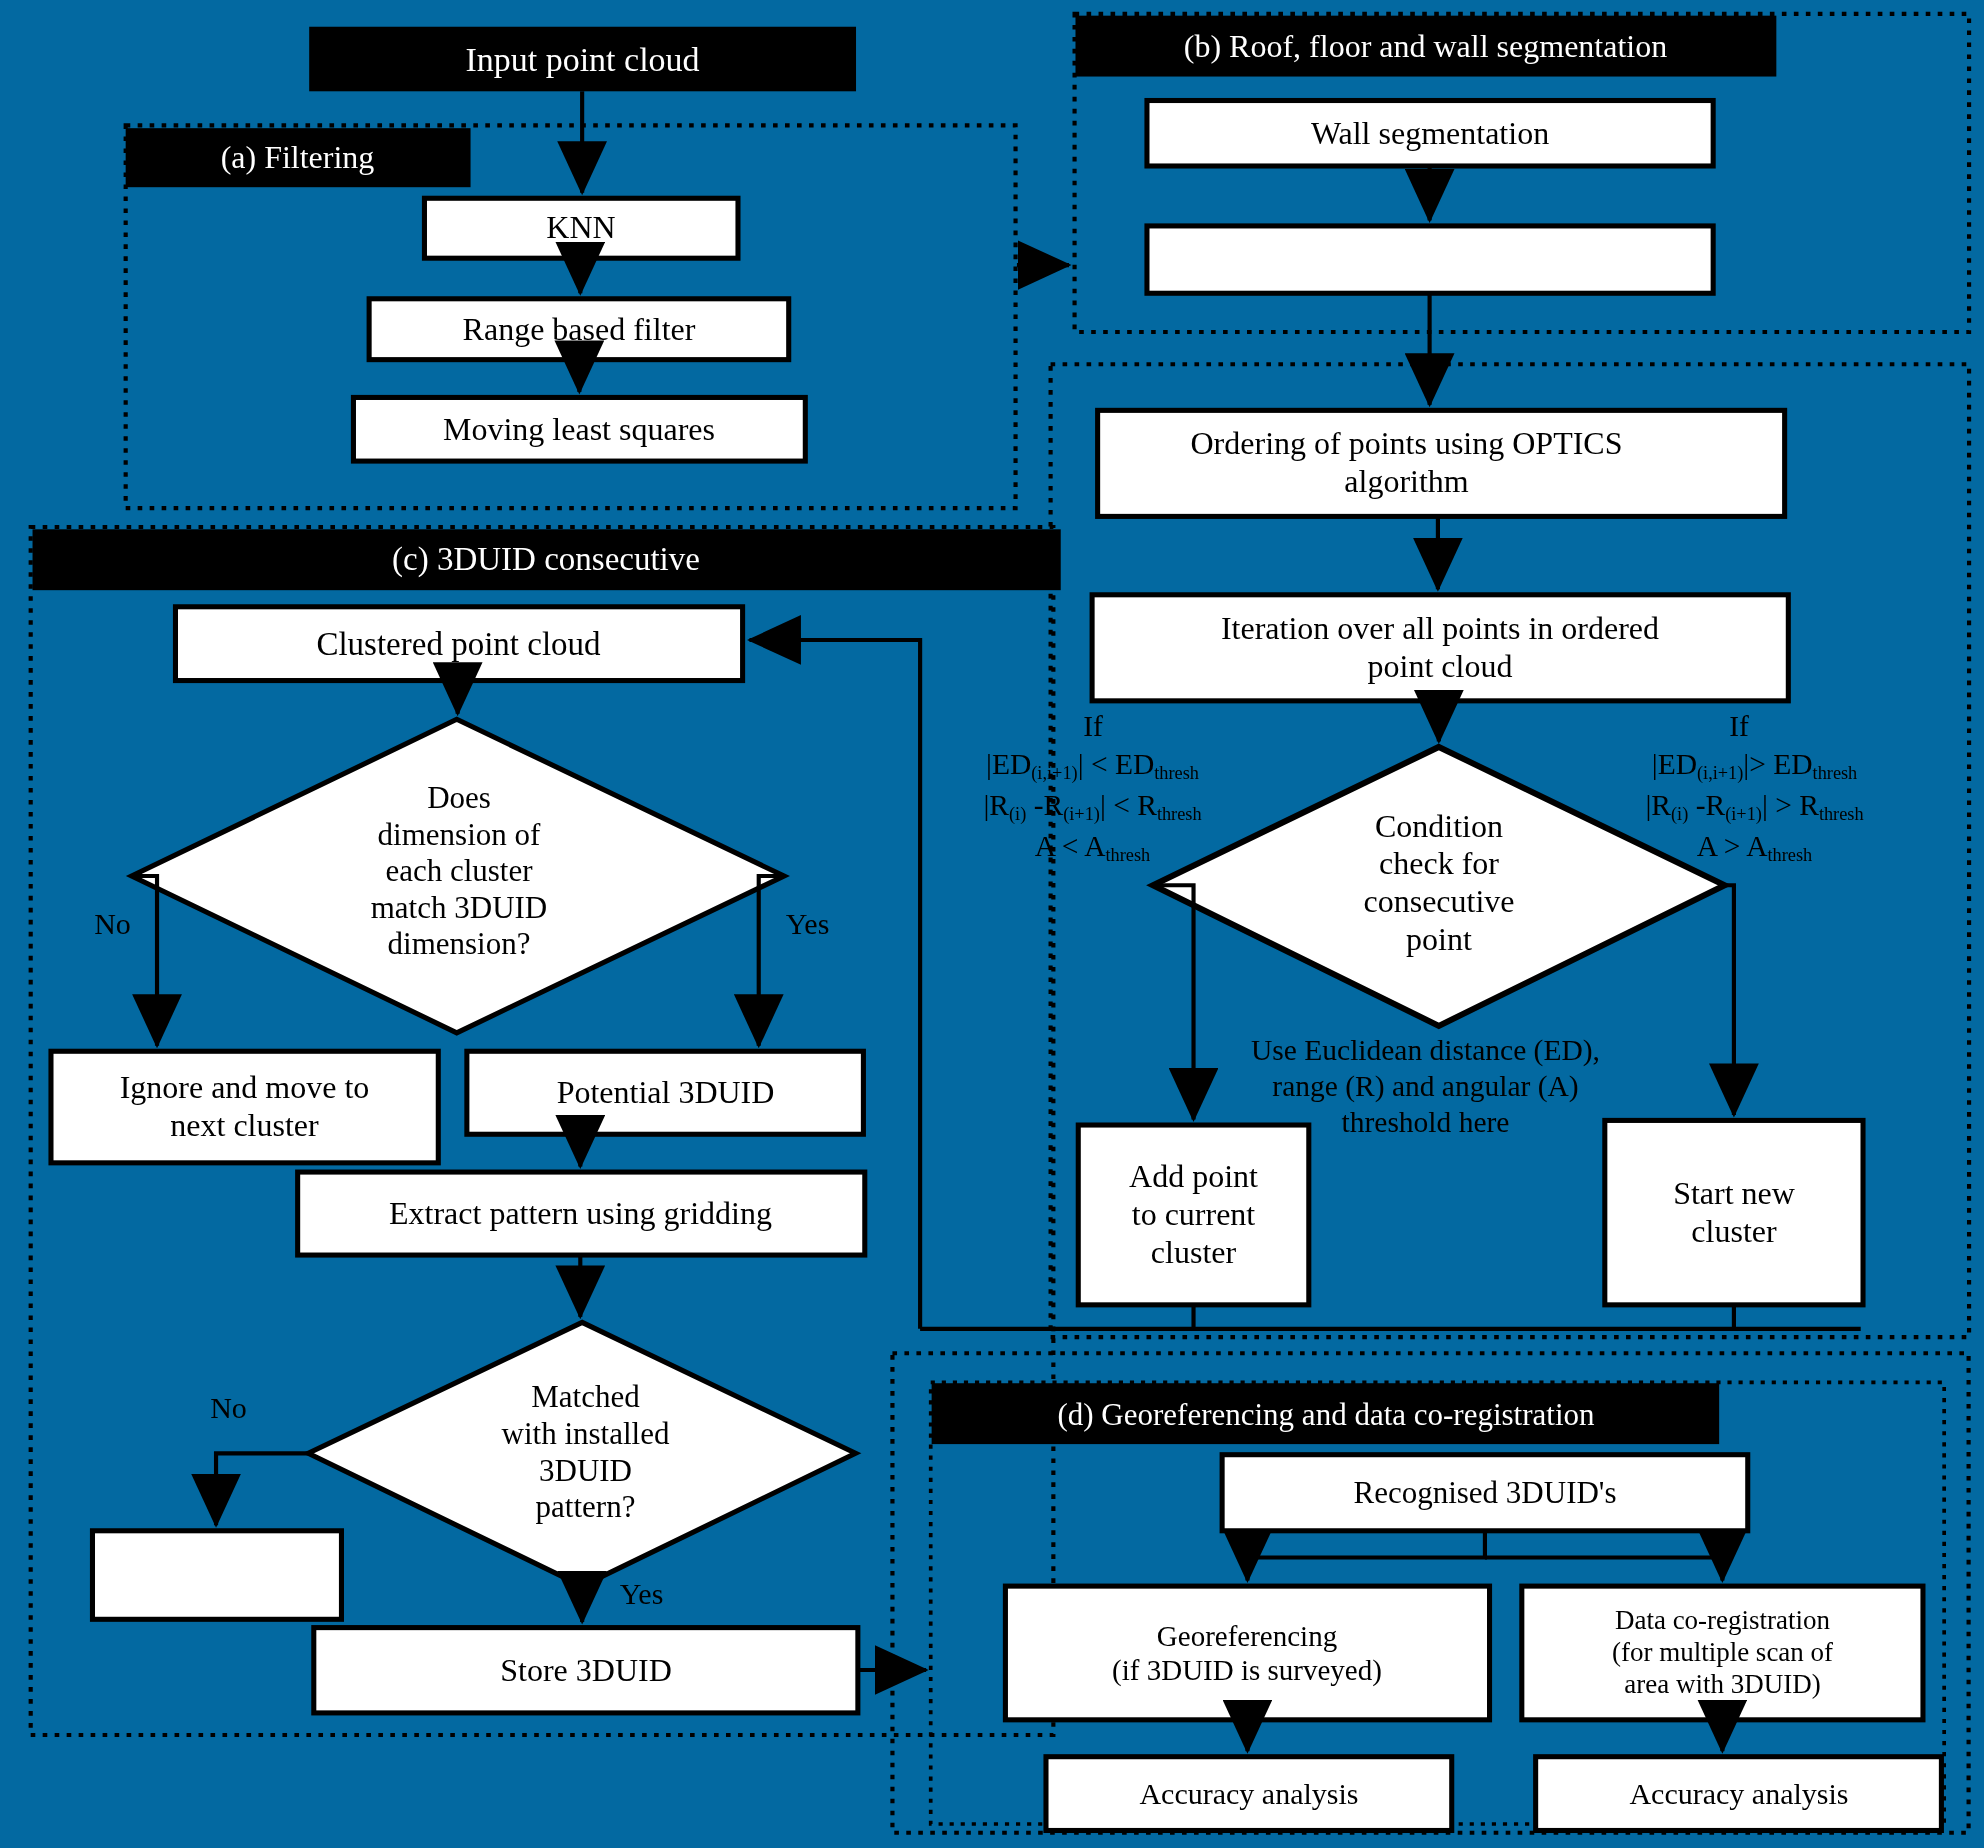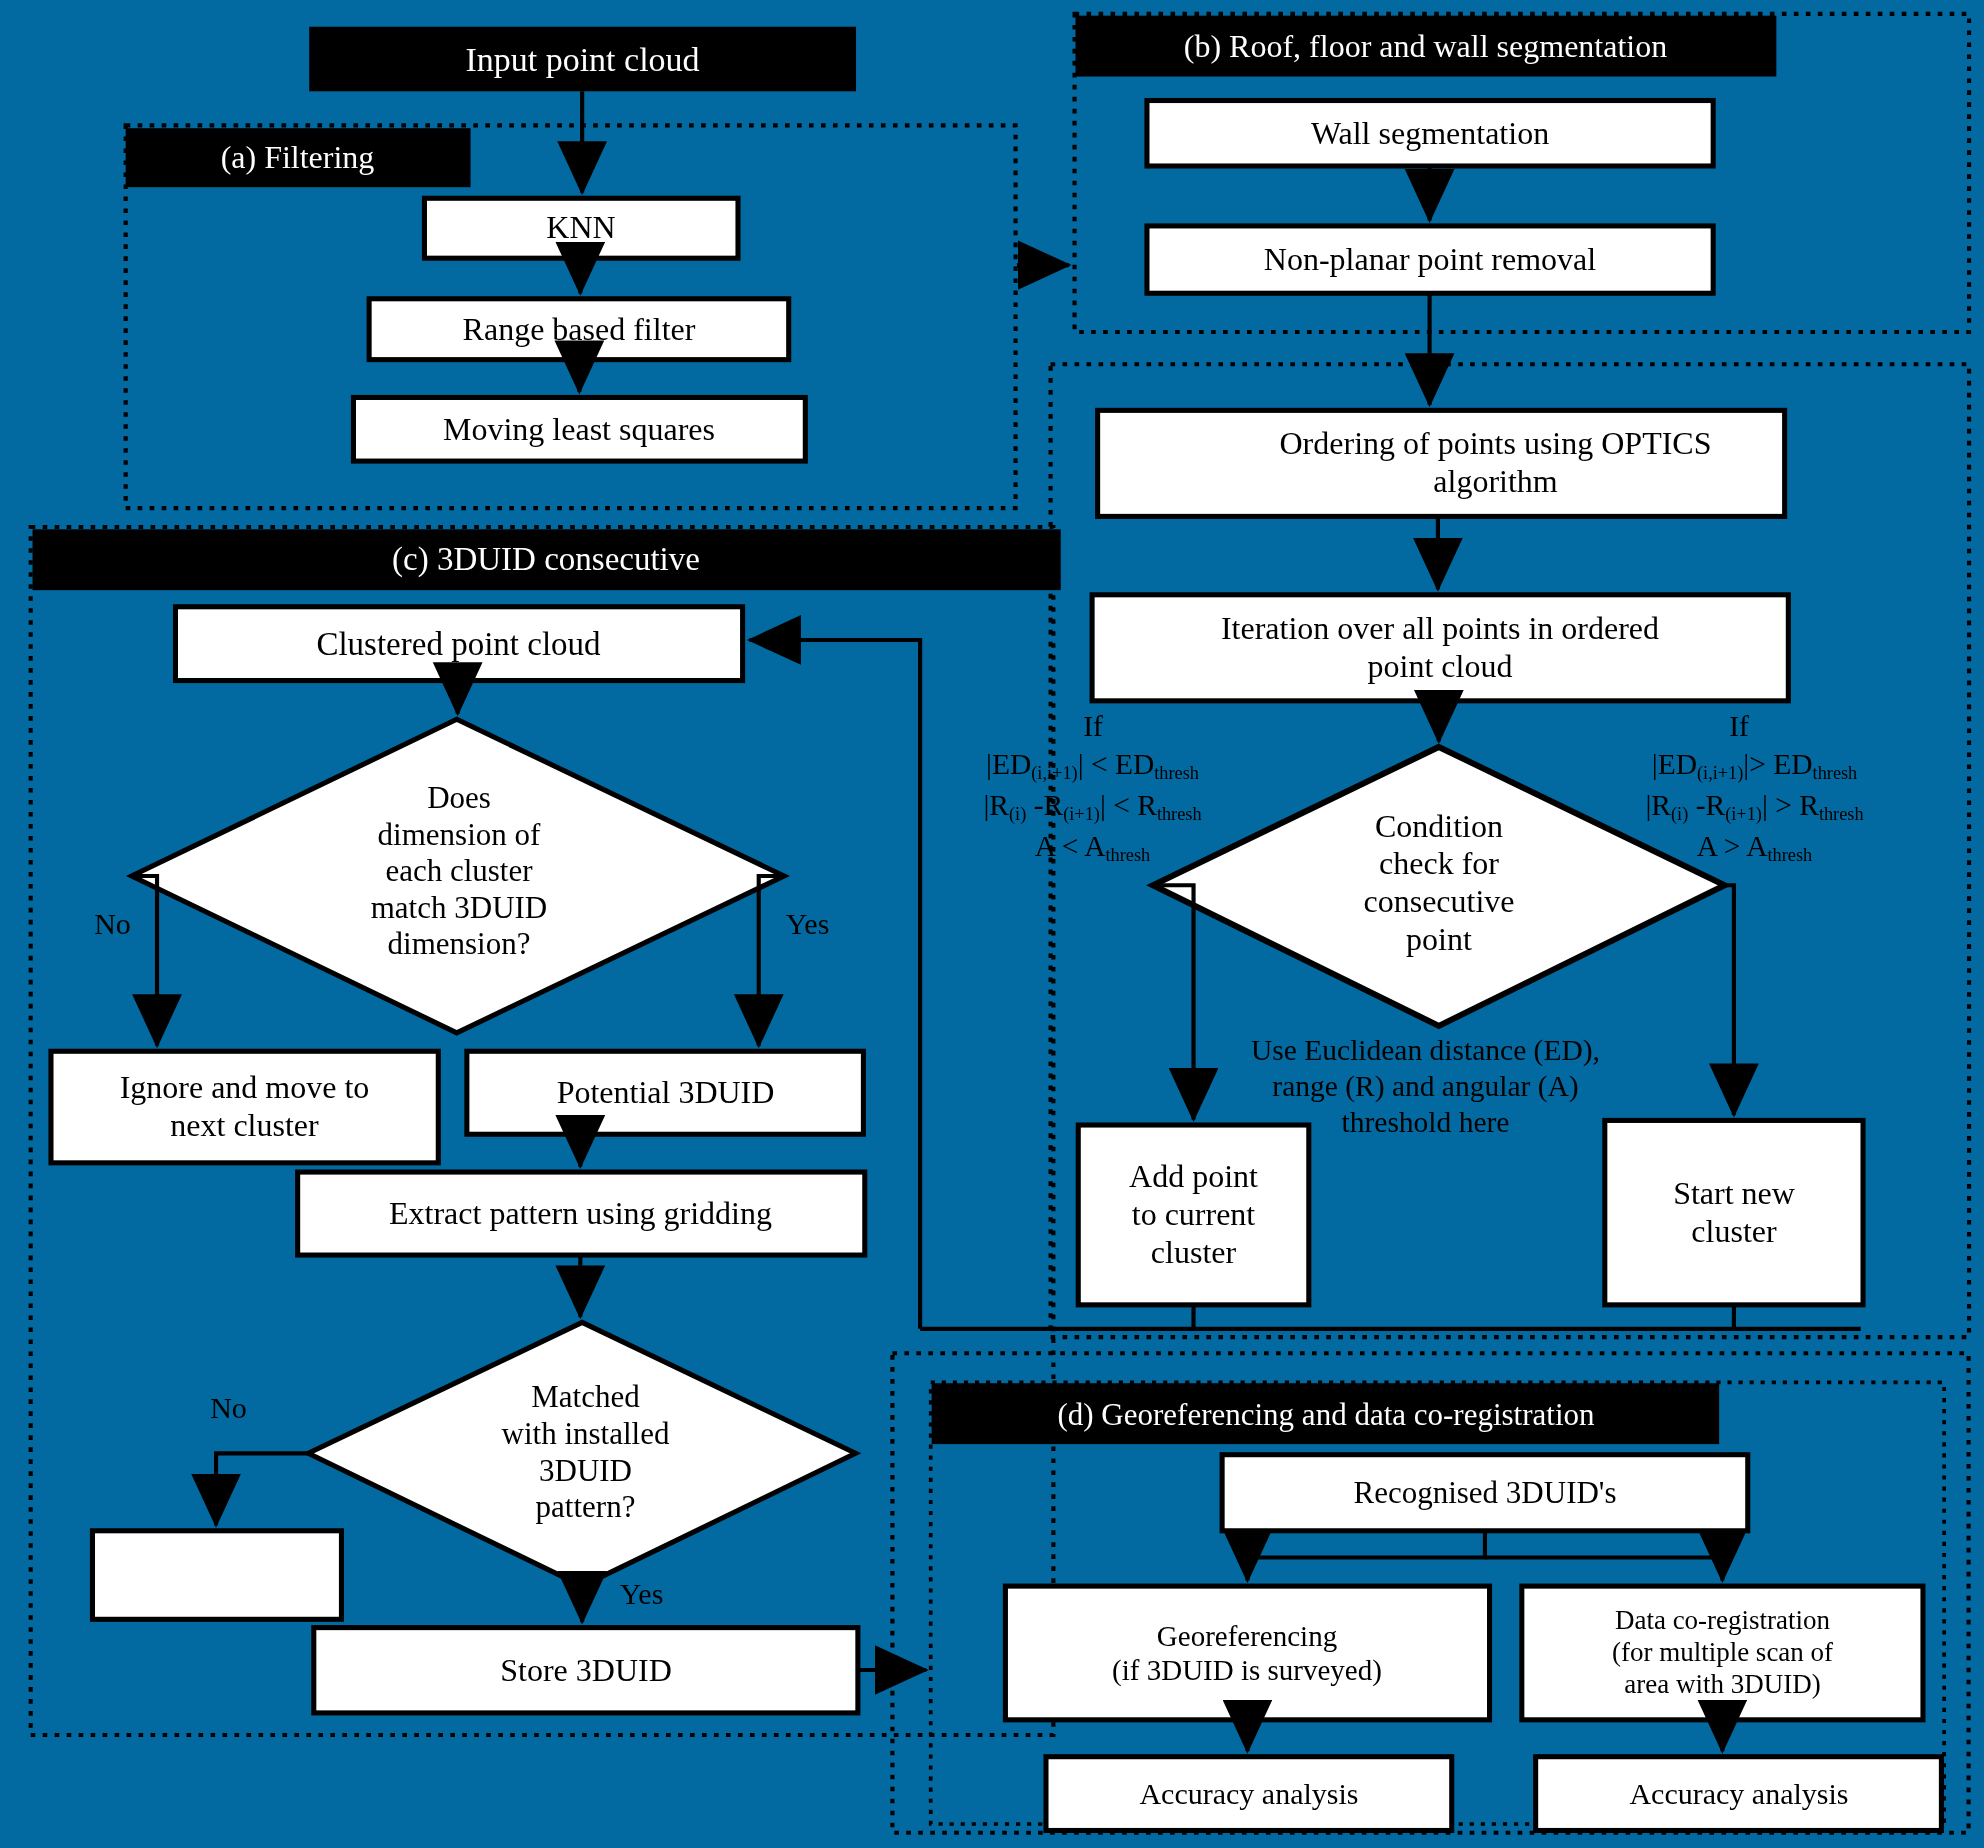--- a/index.html
+++ b/index.html
@@ -153,23 +153,22 @@
   <div class="hdr-text" style="left:1075px;top:15.7px;width:701px;height:61px;font-size:32px;">(b) Roof, floor and wall segmentation</div>
   <div class="hdr-text" style="left:125px;top:128px;width:345px;height:59px;font-size:32px;">(a) Filtering</div>
   <div class="hdr-text" style="left:32px;top:529px;width:1028px;height:61px;font-size:33px;">(c) 3DUID consecutive</div>
   <div class="hdr-text" style="left:932px;top:1384px;width:788px;height:61px;font-size:31px;">(d) Georeferencing and data co-registration</div>
 
   <div class="node-text" style="left:424px;top:198px;width:314px;height:60px;font-size:32px;">KNN</div>
   <div class="node-text" style="left:369px;top:299px;width:420px;height:61px;font-size:32px;">Range based filter</div>
   <div class="node-text" style="left:353px;top:398px;width:452px;height:64px;font-size:32px;">Moving least squares</div>
 
   <div class="node-text" style="left:1147px;top:101px;width:566px;height:65px;font-size:32px;">Wall segmentation</div>
-  <div class="node-text" style="left:1147px;top:226px;width:566px;height:67px;font-size:32px;">Non-planar point removal</div>
-
-  <div class="node-text" style="left:1152px;top:410px;width:687px;height:106px;font-size:32px;">Ordering of points using OPTICS
+
+  <div class="node-text" style="left:1063px;top:410px;width:687px;height:106px;font-size:32px;">Ordering of points using OPTICS
 algorithm</div>
   <div class="node-text" style="left:1092px;top:595px;width:696px;height:106px;font-size:32px;">Iteration over all points in ordered
 point cloud</div>
   <div class="node-text" style="left:1319px;top:784px;width:240px;height:198px;font-size:32px;">Condition
 check for
 consecutive
 point</div>
   <div class="node-text" style="left:1078px;top:1125px;width:231px;height:180px;font-size:32px;">Add point
 to current
 cluster</div>

